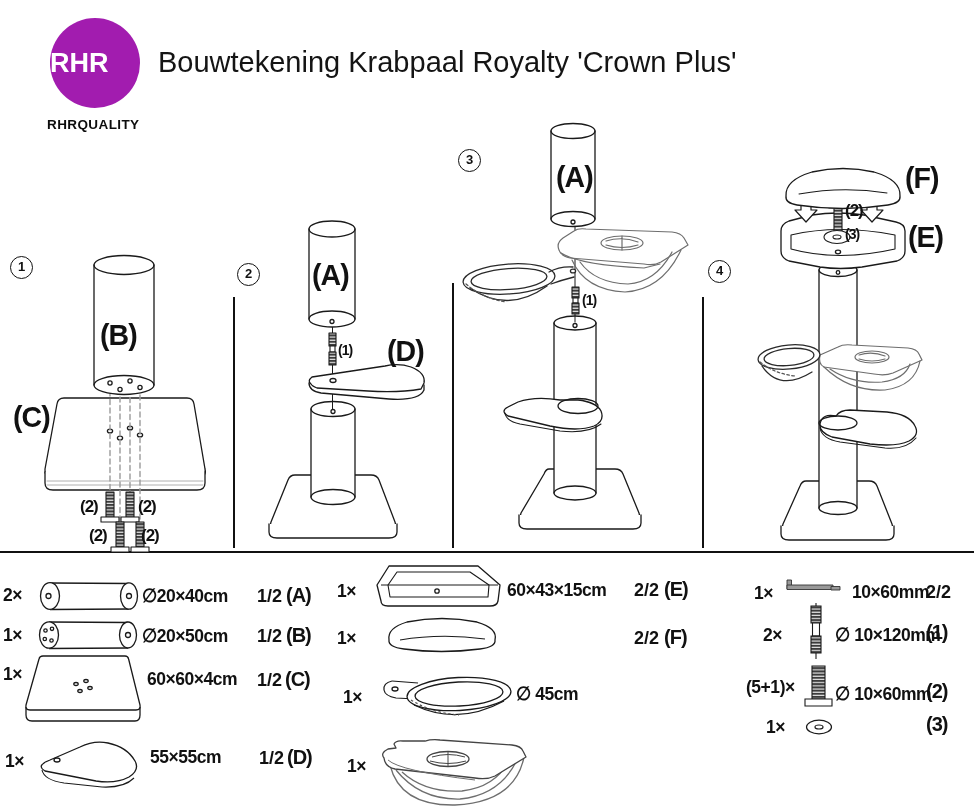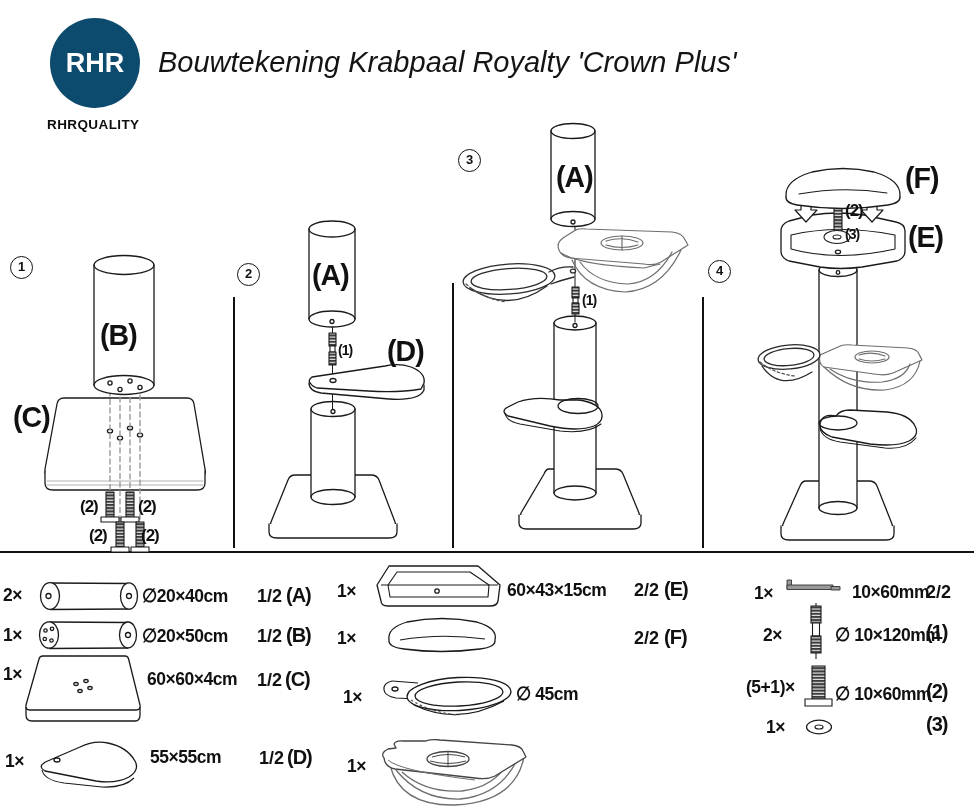--- a/index.html
+++ b/index.html
@@ -1,23 +1,23 @@
 <!DOCTYPE html>
 <html><head>
 <meta charset="utf-8">
 <style>
   html,body{margin:0;padding:0;background:#fff;}
   #stage{position:relative;width:974px;height:808px;background:#fff;overflow:hidden;
          font-family:"Liberation Sans",sans-serif;color:#111;}
   
   .logo-circle{position:absolute;left:50px;top:18px;width:90px;height:90px;border-radius:50%;
-               background:#0c4a6e;display:flex;align-items:center;justify-content:center;}
+               background:#a21caf;display:flex;align-items:center;}
   .logo-text{color:#fff;font-weight:700;font-size:27px;letter-spacing:0px;}
   .brand{position:absolute;left:47px;top:117px;font-weight:700;font-size:13.5px;letter-spacing:.4px;color:#0d0d0d;}
-  .title{position:absolute;left:158px;top:46px;font-size:29px;font-weight:400;color:#141414;letter-spacing:0;font-style:italic;}
+  .title{position:absolute;left:158px;top:46px;font-size:29px;font-weight:400;color:#141414;letter-spacing:0;}
   
   .stepnum{position:absolute;width:21px;height:21px;border:1.6px solid #111;border-radius:50%;
            text-align:center;line-height:20px;font-size:13px;font-weight:700;background:#fff;}
   
   .lbl{position:absolute;font-weight:700;font-size:30px;letter-spacing:-1px;transform:scaleX(.95);transform-origin:left top;}
   .lbl-sm{position:absolute;font-weight:700;font-size:17px;letter-spacing:-1px;}
   .lbl-xs{position:absolute;font-weight:700;font-size:14px;letter-spacing:-1px;}
   
   .qty{position:absolute;font-weight:700;font-size:19px;letter-spacing:-.5px;transform:scaleX(.92);transform-origin:left top;}
   .dim{position:absolute;font-weight:700;font-size:19px;letter-spacing:-.5px;transform:scaleX(.92);transform-origin:left top;}

